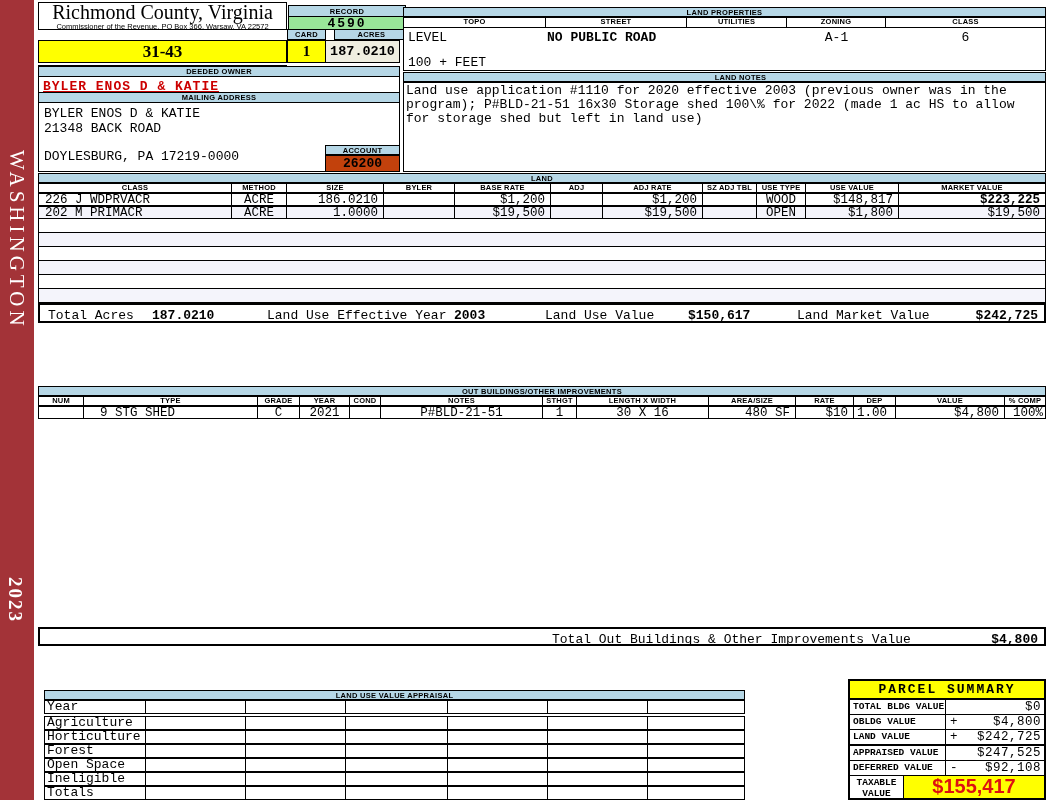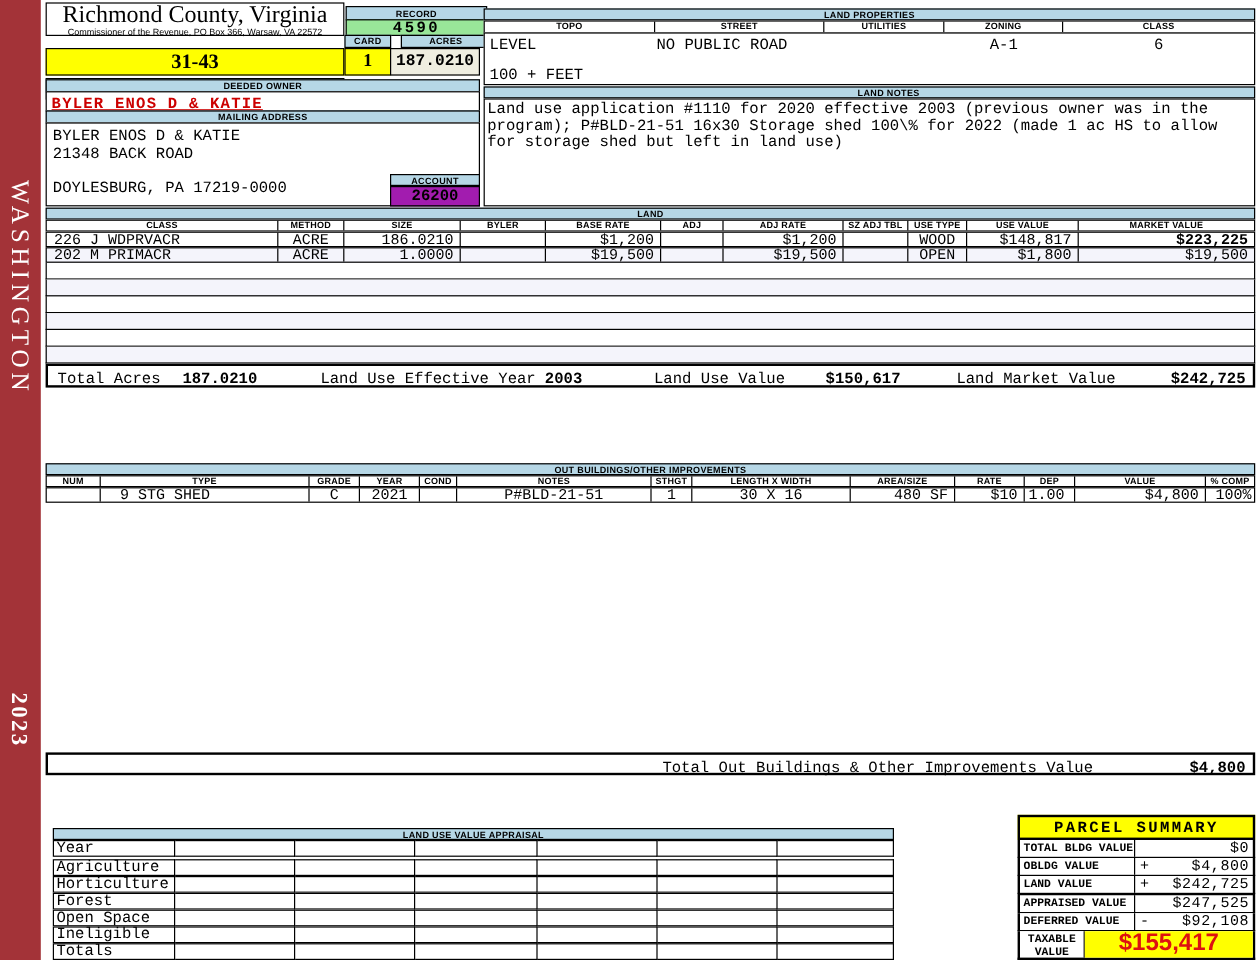--- a/index.html
+++ b/index.html
@@ -72,33 +72,33 @@
     <span class="mono13 b" style="color:#cc0000;text-decoration:underline;letter-spacing:1px;padding-left:4px;line-height:16px;">BYLER ENOS D &amp; KATIE</span>
   </div>
 
   <div class="strip" style="left:38px;top:92px;width:362px;height:11px;line-height:10px;">MAILING ADDRESS</div>
   <div class="abs" style="left:38px;top:102px;width:362px;height:70px;border:1px solid #000;background:#fff;">
     <div class="mono13" style="position:absolute;left:5px;top:3px;">BYLER ENOS D &amp; KATIE</div>
     <div class="mono13" style="position:absolute;left:5px;top:18px;">21348 BACK ROAD</div>
     <div class="mono13" style="position:absolute;left:5px;top:46px;">DOYLESBURG, PA 17219-0000</div>
   </div>
   <div class="strip" style="left:325px;top:145px;width:75px;height:10px;line-height:9px;">ACCOUNT</div>
-  <div class="abs" style="left:325px;top:155px;width:75px;height:17px;border:1px solid #000;background:#a21caf;text-align:center;font:bold 13px 'Liberation Mono','DejaVu Sans Mono',monospace;line-height:15px;">26200</div>
+  <div class="abs" style="left:325px;top:155px;width:75px;height:17px;border:1px solid #000;background:#c2410c;text-align:center;font:bold 13px 'Liberation Mono','DejaVu Sans Mono',monospace;line-height:15px;">26200</div>
 
   <div class="strip" style="left:403px;top:7px;width:643px;height:10px;line-height:9px;">LAND PROPERTIES</div>
   <div class="row hdr" style="left:403px;top:17px;width:643px;height:11px;">
     <div class="c" style="width:142px;">TOPO</div>
     <div class="c" style="width:141px;">STREET</div>
     <div class="c" style="width:100px;">UTILITIES</div>
     <div class="c" style="width:99px;">ZONING</div>
     <div class="c" style="width:159px;">CLASS</div>
   </div>
   <div class="abs" style="left:403px;top:27px;width:643px;height:44px;border:1px solid #000;background:#fff;">
     <span class="mono13" style="position:absolute;left:4px;top:2px;">LEVEL</span>
-    <span class="mono13" style="position:absolute;left:143px;top:2px;">NO PUBLIC ROAD</span>
+    <span class="mono13" style="position:absolute;left:143px;top:2px;font-weight:bold;">NO PUBLIC ROAD</span>
     <span class="mono13" style="position:absolute;left:383px;width:99px;text-align:center;top:2px;">A-1</span>
     <span class="mono13" style="position:absolute;left:482px;width:159px;text-align:center;top:2px;">6</span>
     <span class="mono13" style="position:absolute;left:4px;top:27px;">100 + FEET</span>
   </div>
 
   <div class="strip" style="left:403px;top:72px;width:643px;height:10px;line-height:9px;padding-left:32px;">LAND NOTES</div>
   <div class="abs" style="left:403px;top:82px;width:643px;height:90px;border:1px solid #000;background:#fff;padding:1px 2px;">
     <div class="mono13" style="line-height:14px;">Land use application #1110 for 2020 effective 2003 (previous owner was in the</div>
     <div class="mono13" style="line-height:14px;">program); P#BLD-21-51 16x30 Storage shed 100\% for 2022 (made 1 ac HS to allow</div>
     <div class="mono13" style="line-height:14px;">for storage shed but left in land use)</div>

